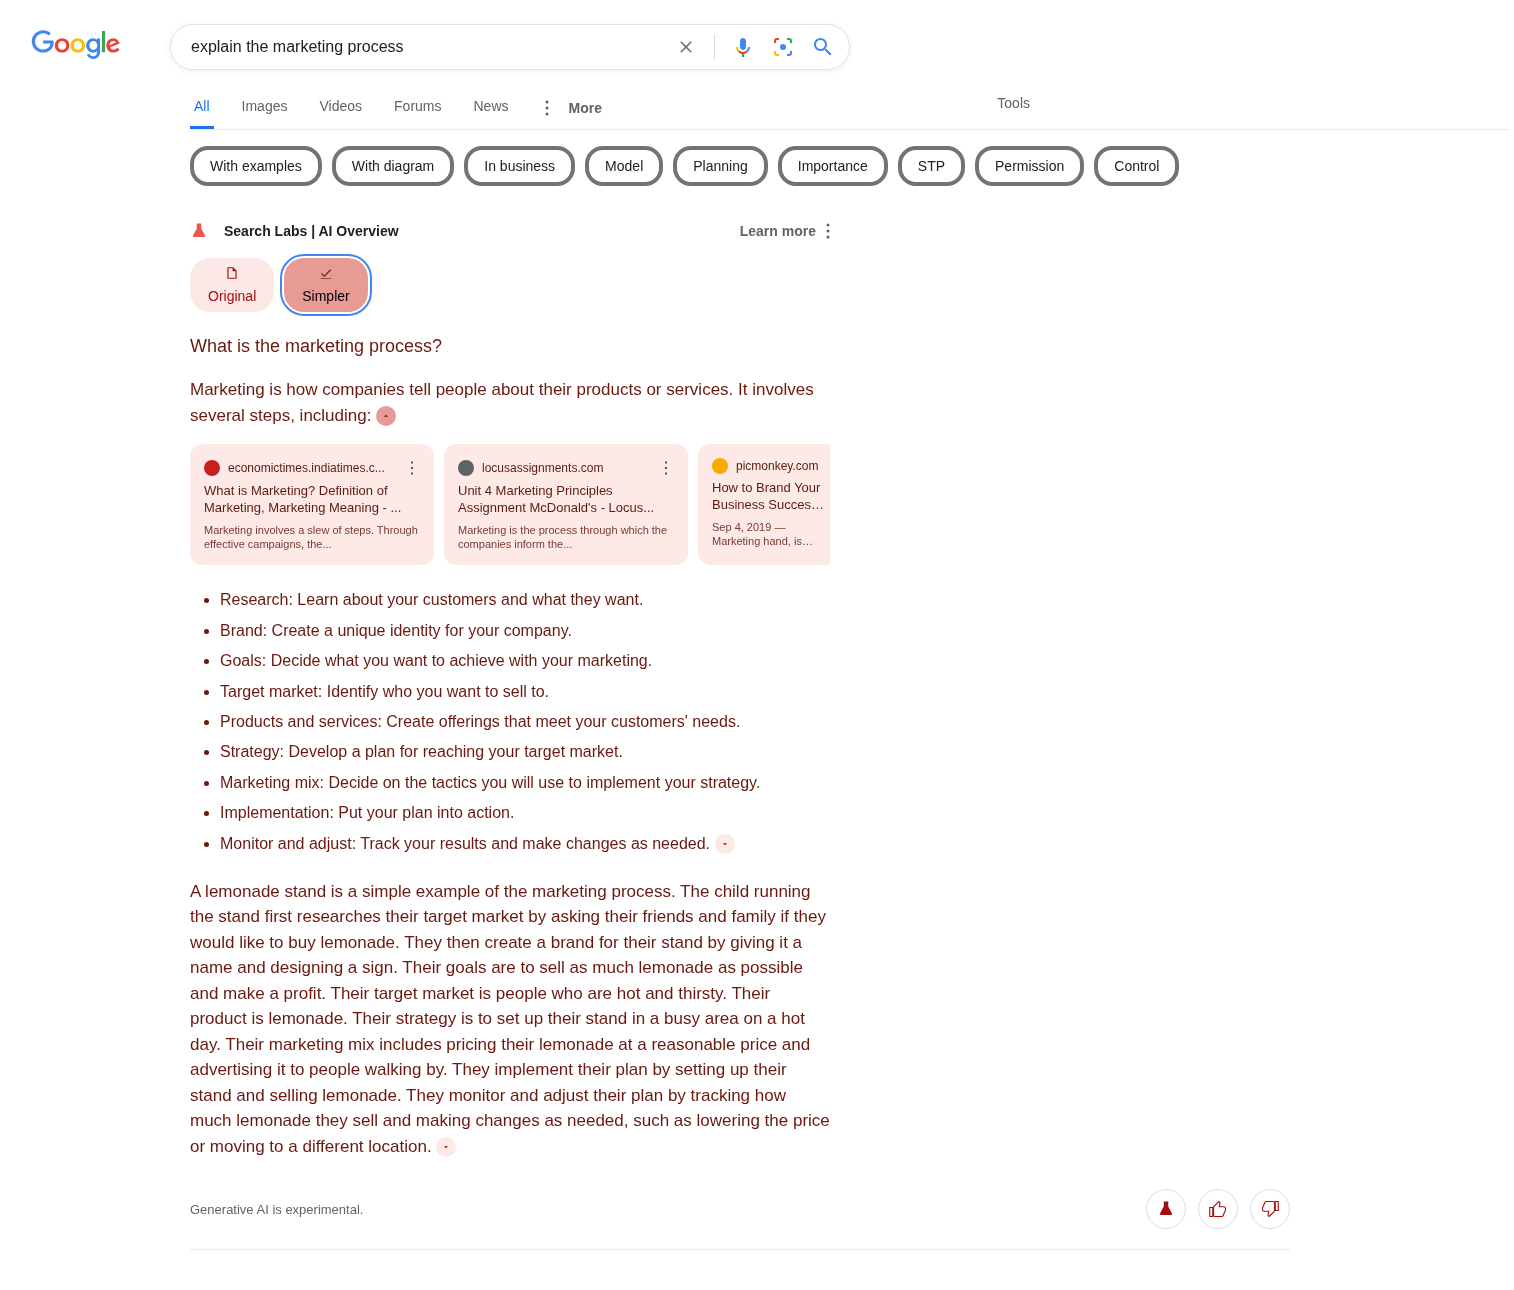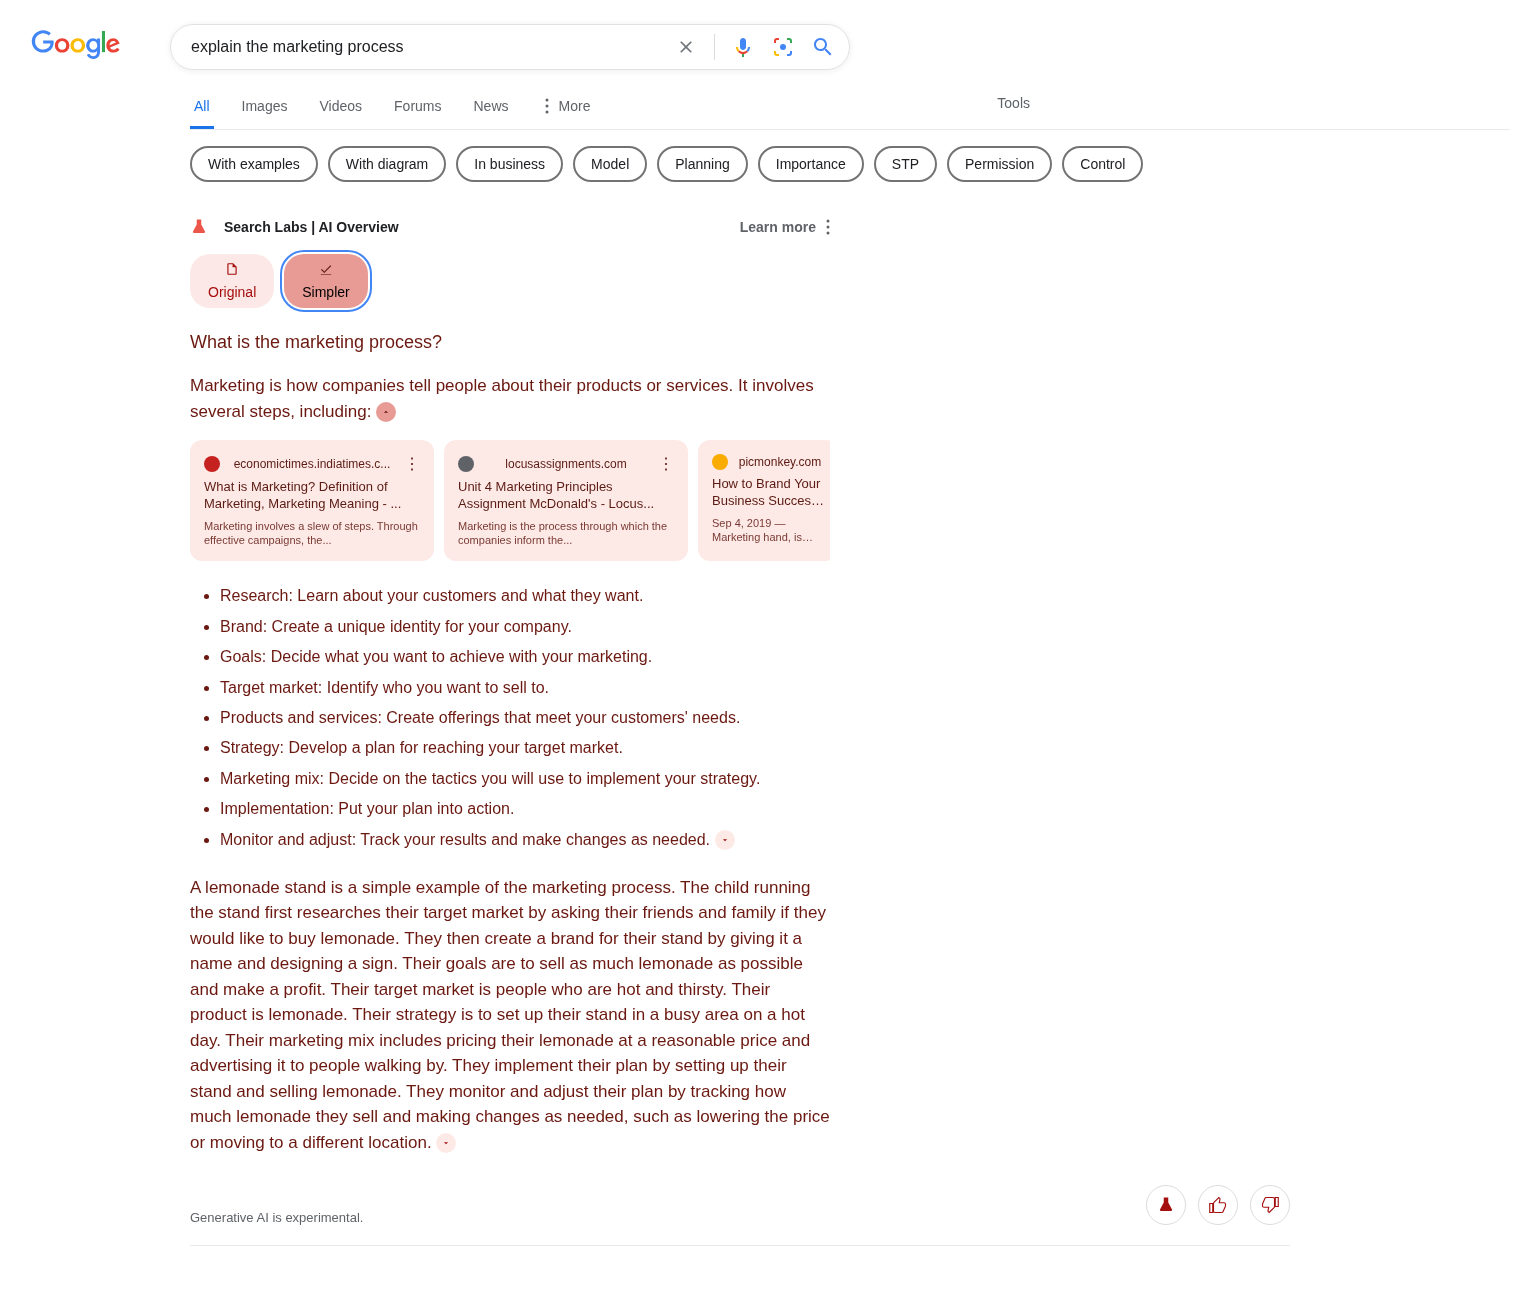--- a/index.html
+++ b/index.html
@@ -10,25 +10,25 @@
 .search-bar { margin-left: 48px; width: 680px; height: 46px; border: 1px solid #dfe1e5; border-radius: 24px; display: flex; align-items: center; padding: 0 14px 0 20px; box-shadow: 0 1px 6px rgba(32,33,36,0.08); }
 .search-input { flex: 1; border: none; outline: none; font-size: 16px; color: #202124; }
 .search-icons { display: flex; align-items: center; gap: 16px; }
 .icon-btn { width: 24px; height: 24px; display: flex; align-items: center; justify-content: center; cursor: pointer; }
 .divider-v { width: 1px; height: 26px; background: #dadce0; }
 
 .tabs-row { display: flex; align-items: center; justify-content: space-between; margin-left: 190px; margin-top: 18px; border-bottom: 1px solid #e8eaed; padding-bottom: 0; width: calc(100% - 190px); max-width: 1320px; }
 .tabs { display: flex; gap: 24px; }
 .tab { font-size: 14px; color: #5f6368; padding: 10px 4px 12px; cursor: pointer; }
 .tab.active { color: #1a73e8; border-bottom: 3px solid #1a73e8; }
-.more-tab { display: flex; align-items: flex-start; gap: 6px; }
+.more-tab { display: flex; align-items: center; gap: 16px; font-weight: bold; }
 .tools { font-size: 14px; color: #5f6368; margin-right: 480px; padding-bottom: 12px; cursor: pointer; }
 
 .chips { display: flex; gap: 10px; margin-left: 190px; margin-top: 16px; }
-.chip { border: 2px solid #737373; border-radius: 18px; padding: 8px 16px; font-size: 14px; color: #202124; cursor: pointer; background: #fff; }
+.chip { border: 4px solid #737373; border-radius: 18px; padding: 8px 16px; font-size: 14px; color: #202124; cursor: pointer; background: #fff; }
 
 .ai-section { margin-left: 190px; margin-top: 36px; max-width: 1100px; }
 .ai-header { display: flex; align-items: center; justify-content: space-between; width: 640px; }
 .ai-header-left { display: flex; align-items: center; gap: 16px; }
 .flask-icon { width: 18px; height: 18px; }
 .ai-title { font-size: 14px; font-weight: bold; color: #202124; }
 .ai-header-right { display: flex; align-items: center; gap: 10px; font-size: 14px; color: #5f6368; font-weight: bold; }
 
 .toggle-row { display: flex; gap: 10px; margin-top: 18px; }
 .toggle-btn { display: flex; align-items: center; gap: 8px; padding: 8px 18px; border-radius: 20px; font-size: 14px; cursor: pointer; }
@@ -37,30 +37,30 @@
 
 .content { color: #6b1810; max-width: 640px; margin-top: 24px; }
 .content h2 { font-size: 18px; font-weight: normal; margin-bottom: 20px; }
 .content p { font-size: 17px; line-height: 1.5; margin-bottom: 16px; }
 .dropdown-pill { display: inline-flex; align-items: center; justify-content: center; width: 20px; height: 20px; background: #e89b95; border-radius: 10px; vertical-align: middle; cursor: pointer; }
 
 .source-cards { display: flex; gap: 10px; margin: 12px 0 20px; overflow: hidden; }
 .source-card { width: 244px; flex-shrink: 0; background: #fdeae7; border-radius: 12px; padding: 14px; font-size: 12px; color: #5b1a12; position: relative; }
 .source-card-head { display: flex; align-items: center; gap: 8px; margin-bottom: 6px; }
 .source-favicon { width: 16px; height: 16px; border-radius: 50%; background: #c5221f; flex-shrink: 0; }
-.source-domain { font-size: 12px; color: #5b1a12; overflow: hidden; text-overflow: ellipsis; white-space: nowrap; flex: 1; text-align: center; }
+.source-domain { font-size: 12px; color: #5b1a12; overflow: hidden; text-overflow: ellipsis; white-space: nowrap; flex: 1; }
 .source-more { color: #5b1a12; font-size: 16px; cursor: pointer; }
 .source-title { font-size: 13px; margin-bottom: 6px; line-height: 1.3; overflow: hidden; display: -webkit-box; -webkit-line-clamp: 2; -webkit-box-orient: vertical; }
 .source-snippet { font-size: 11px; color: #7a3a33; line-height: 1.3; overflow: hidden; display: -webkit-box; -webkit-line-clamp: 2; -webkit-box-orient: vertical; }
 
 .bullets { list-style: disc; padding-left: 30px; margin-bottom: 20px; }
 .bullets li { font-size: 16px; line-height: 1.9; color: #6b1810; }
 .example-h { font-size: 17px; font-weight: bold; margin-bottom: 20px; color: #6b1810; }
 
-.footer-row { display: flex; align-items: flex-end; justify-content: space-between; margin-top: 30px; width: 1100px; padding-bottom: 20px; border-bottom: 1px solid #e8eaed; }
+.footer-row { display: flex; align-items: center; justify-content: space-between; margin-top: 30px; width: 1100px; padding-bottom: 20px; border-bottom: 1px solid #e8eaed; }
 .disclaimer { font-size: 13px; color: #5f6368; }
 .feedback { display: flex; gap: 12px; }
 .fb-btn { width: 40px; height: 40px; border: 1px solid #dadce0; border-radius: 50%; display: flex; align-items: center; justify-content: center; cursor: pointer; }
 </style>
 </head>
 <body>
 
 <div class="header">
   <svg class="logo" viewBox="0 0 272 92">
       <path fill="#EA4335" d="M115.75 47.18c0 12.77-9.99 22.18-22.25 22.18s-22.25-9.41-22.25-22.18C71.25 34.32 81.24 25 93.5 25s22.25 9.32 22.25 22.18zm-9.74 0c0-7.98-5.79-13.44-12.51-13.44S80.99 39.2 80.99 47.18c0 7.9 5.79 13.44 12.51 13.44s12.51-5.55 12.51-13.44z"></path>

